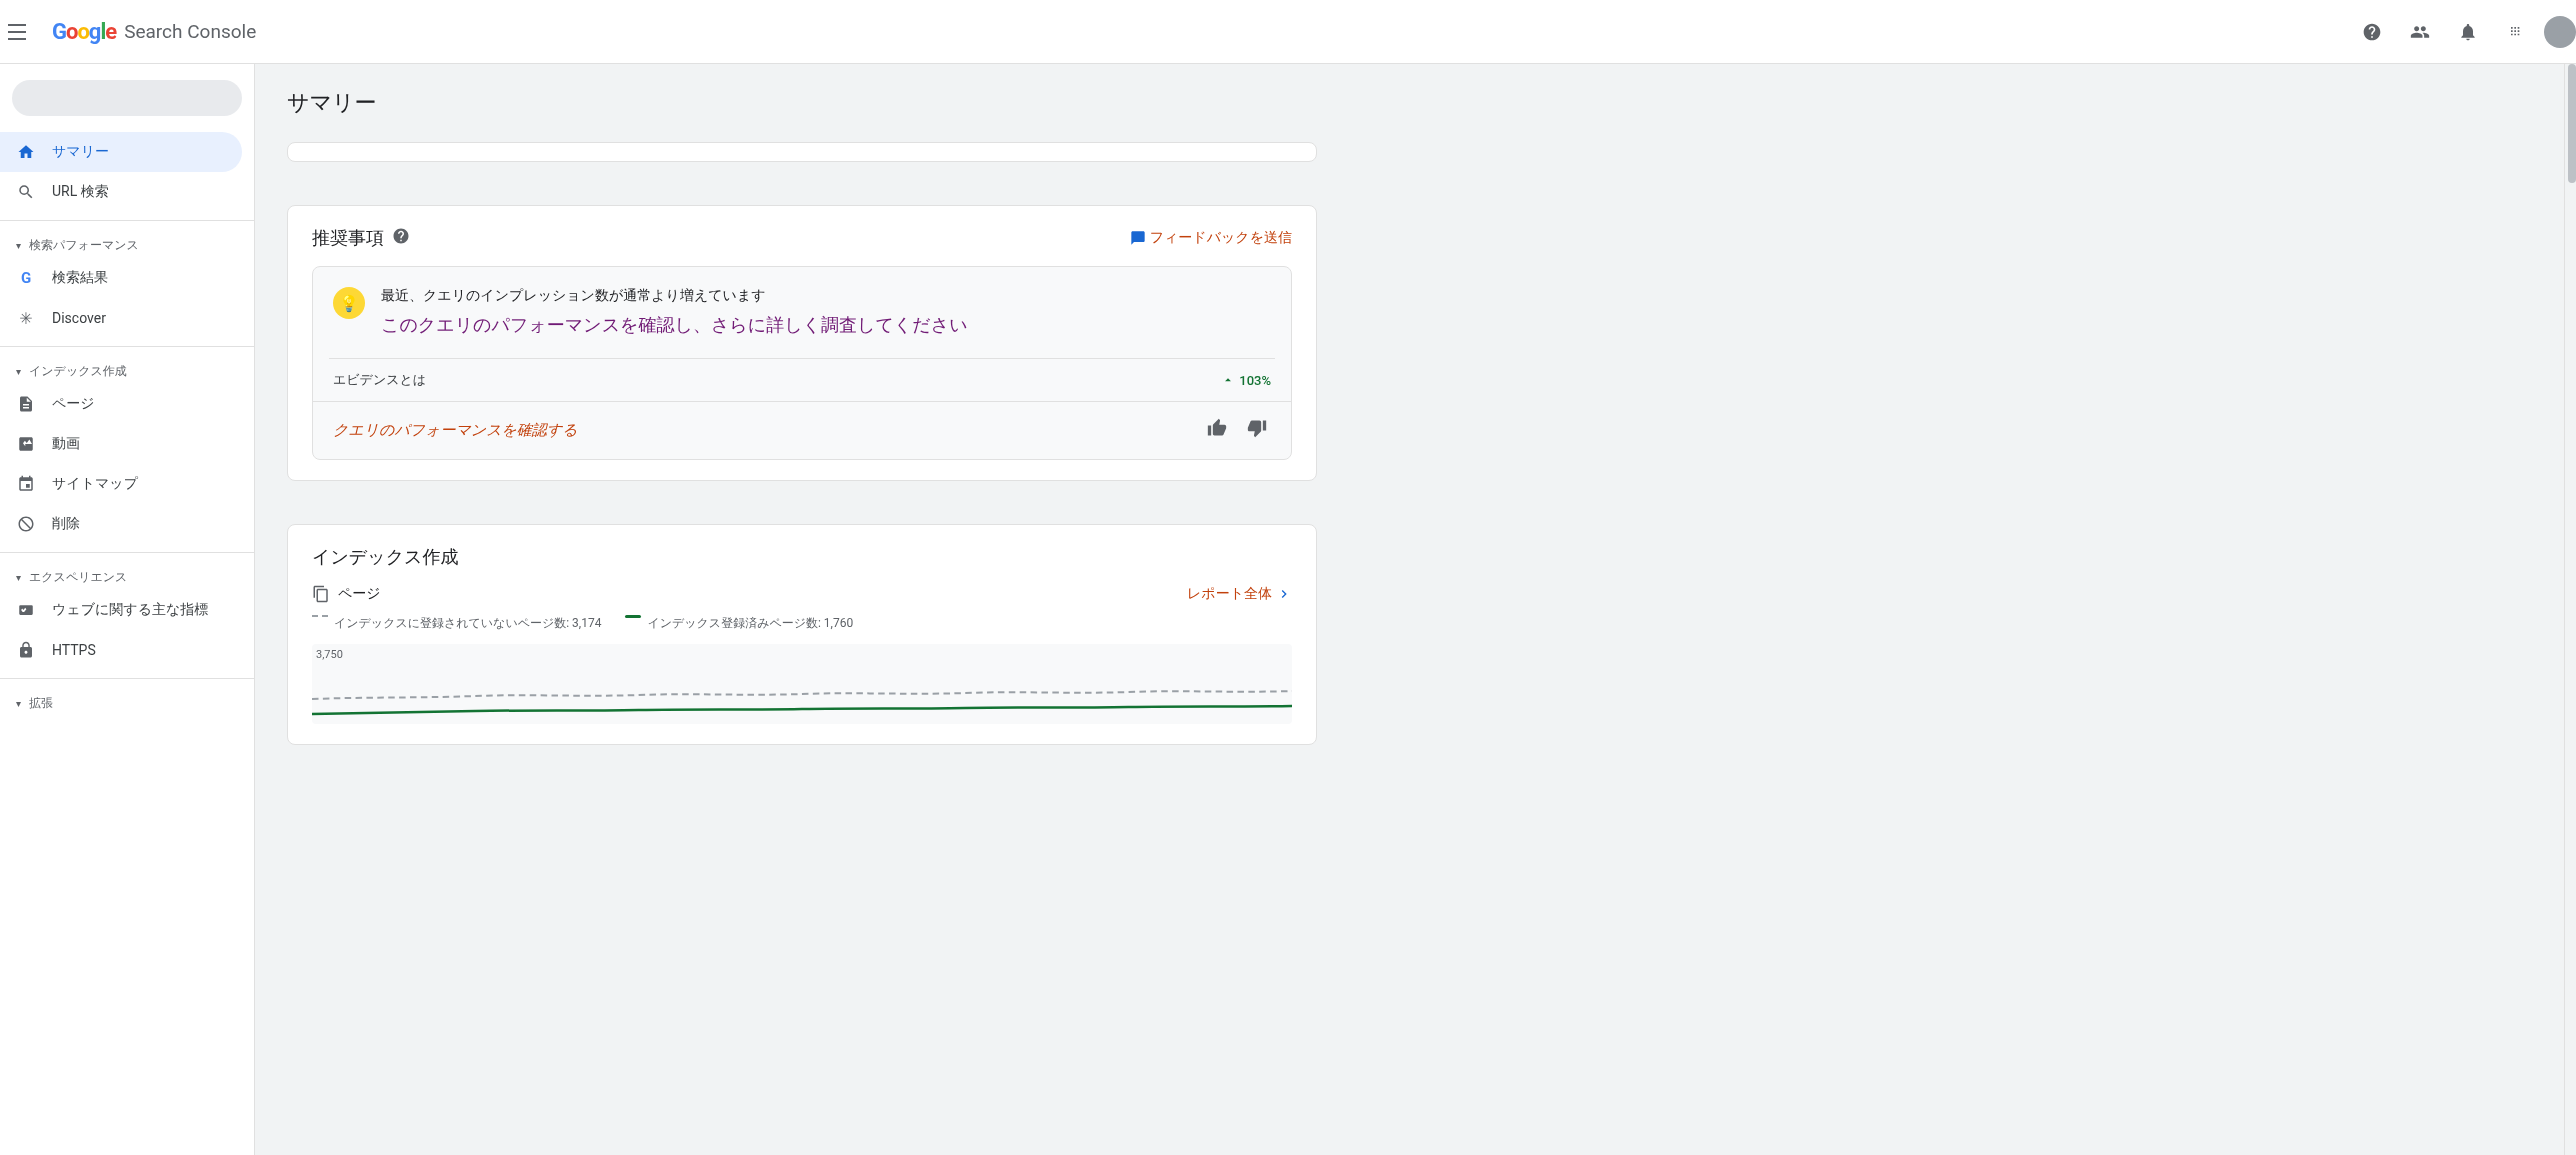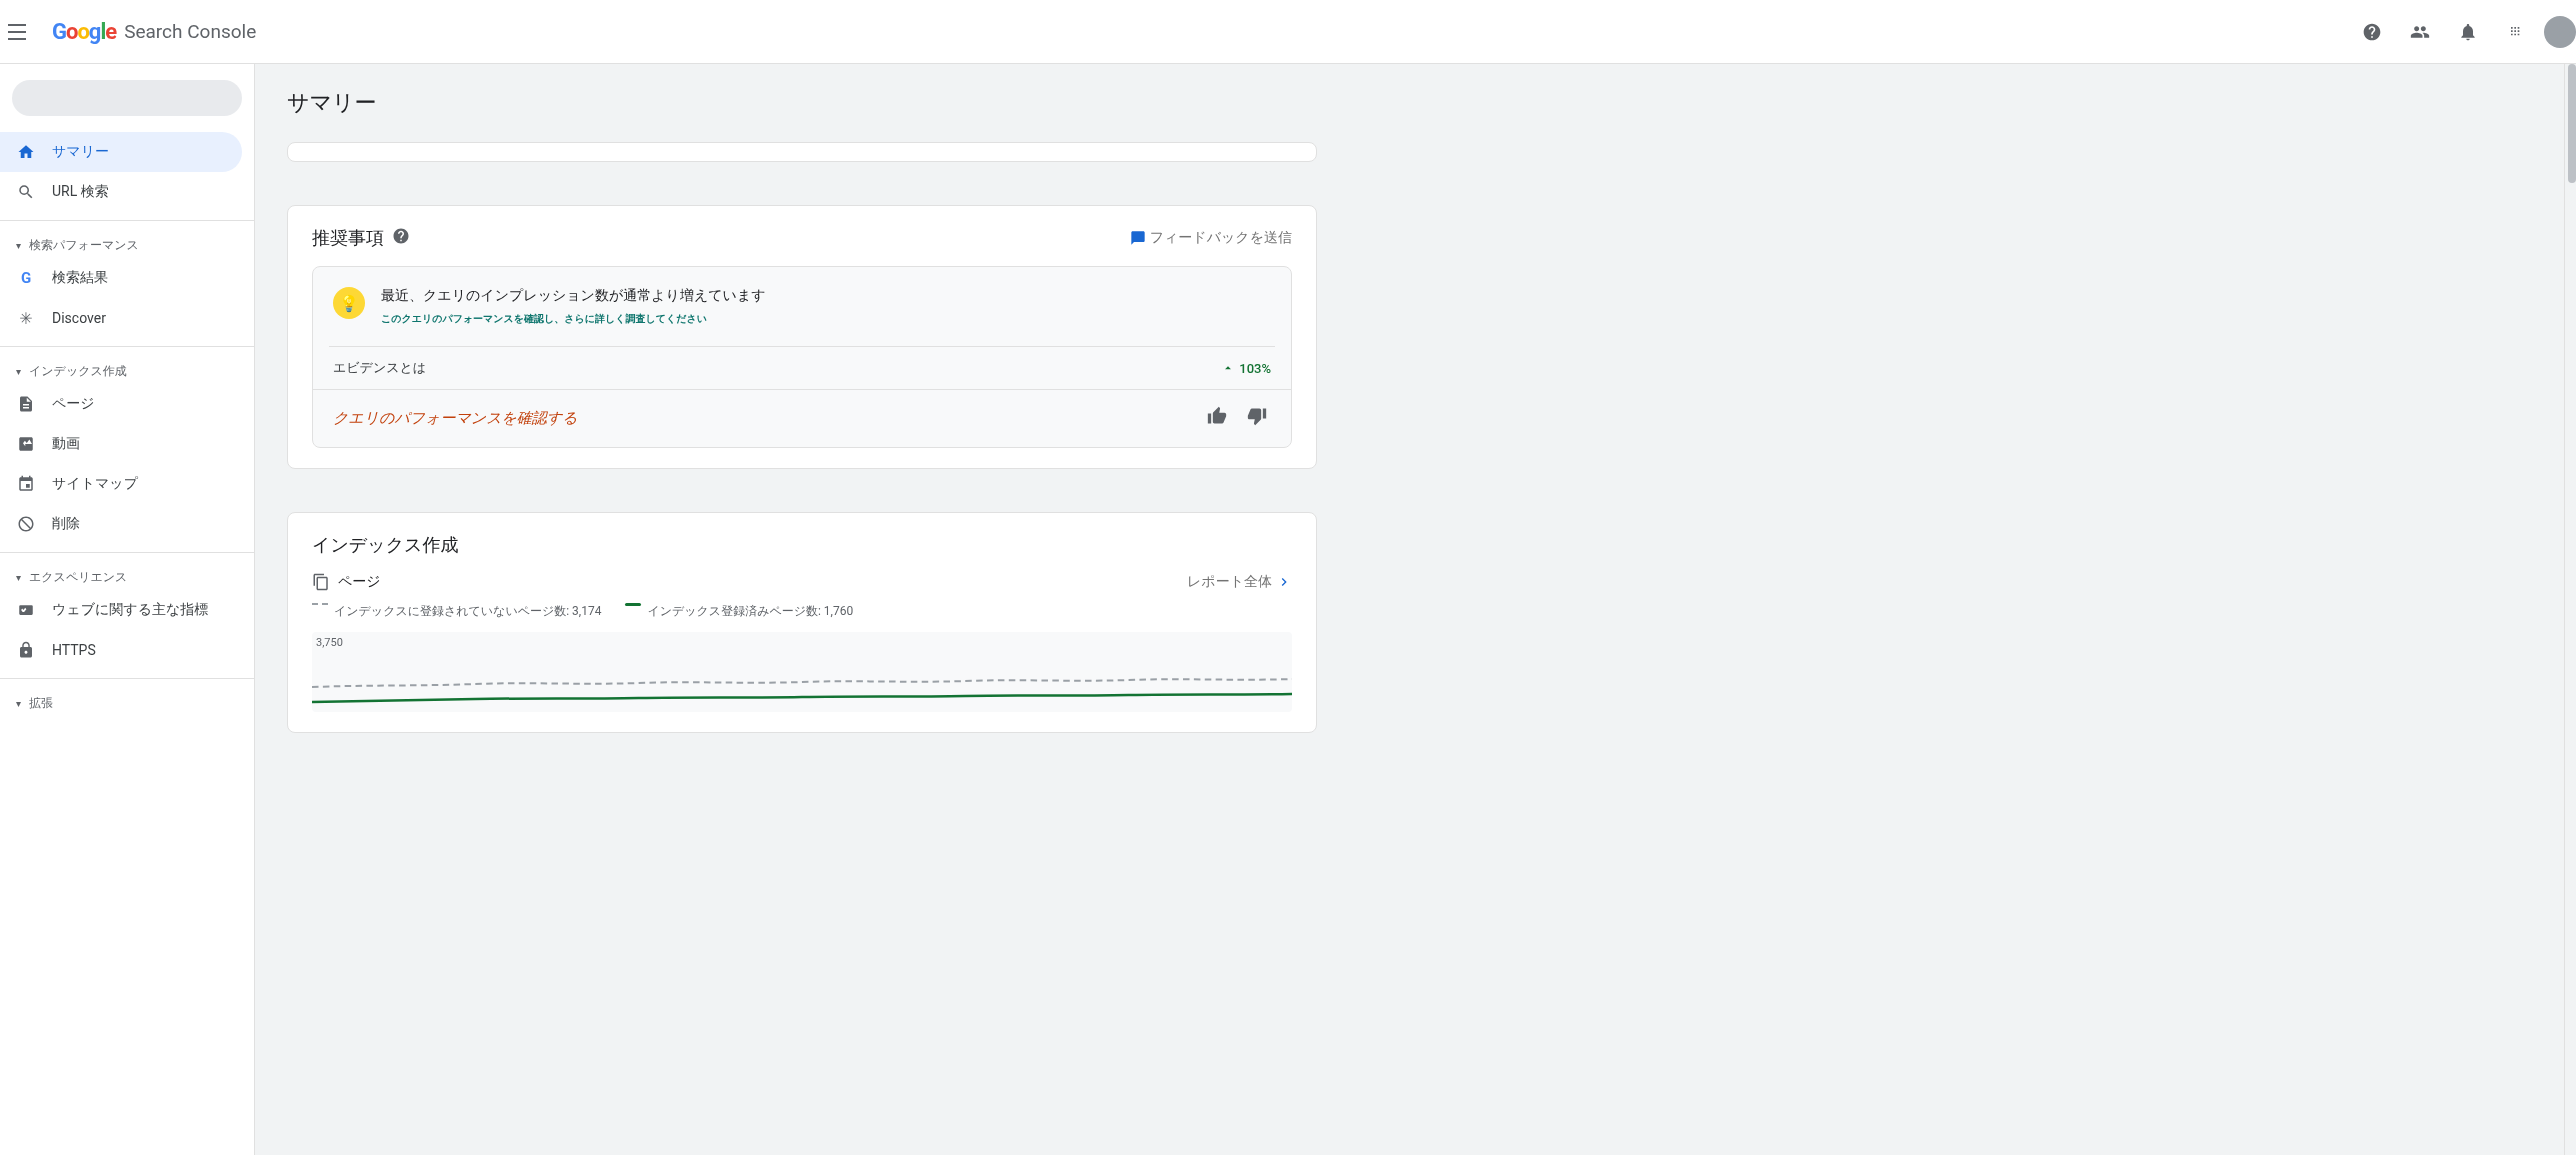--- a/index.html
+++ b/index.html
@@ -198,21 +198,21 @@
       font-size: 18px;
       font-weight: 400;
       color: #202124;
     }
     .card-title .help-icon {
       color: #5f6368;
       font-size: 16px;
       cursor: pointer;
     }
     .card-action-link {
-      color: #737373;
+      color: #c2410c;
       font-size: 14px;
       text-decoration: none;
       display: flex;
       align-items: center;
       gap: 4px;
       cursor: pointer;
     }
 
     
     .recommendation-inner {
@@ -239,24 +239,23 @@
       font-size: 16px;
     }
     .rec-alert-body {}
     .rec-alert-title {
       font-size: 14px;
       font-weight: 500;
       color: #202124;
       margin-bottom: 6px;
     }
     .rec-alert-desc {
-      font-size: 10px;
-      color: #0f766e;
+      font-size: 18px;
+      color: #701a75;
       line-height: 1.5;
-      font-weight: bold;
     }
     .rec-divider {
       border: none;
       border-top: 1px solid #e0e0e0;
       margin: 0 16px;
     }
     .rec-metrics {
       display: flex;
       align-items: center;
       justify-content: space-between;

